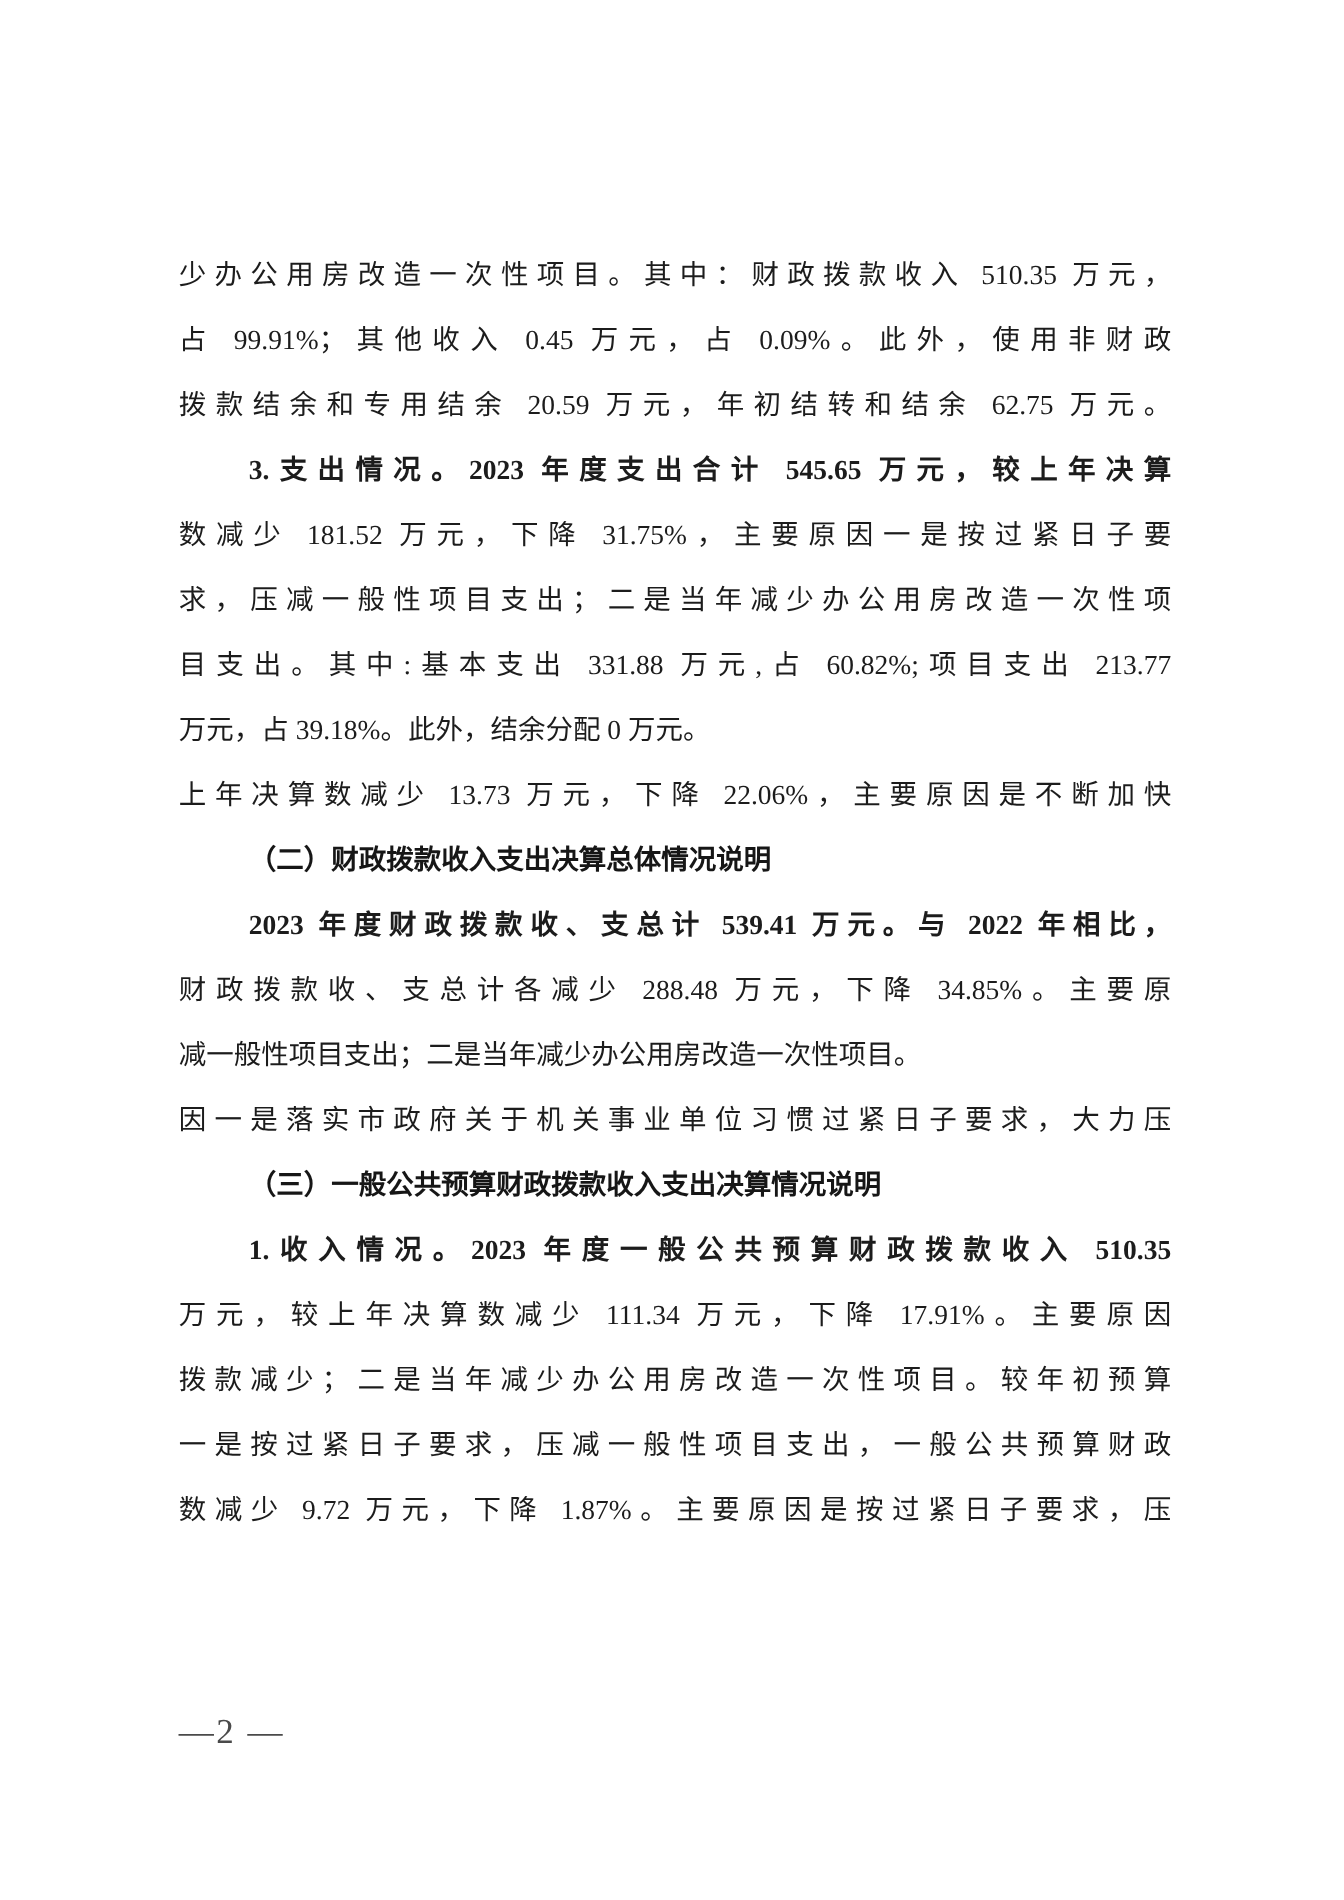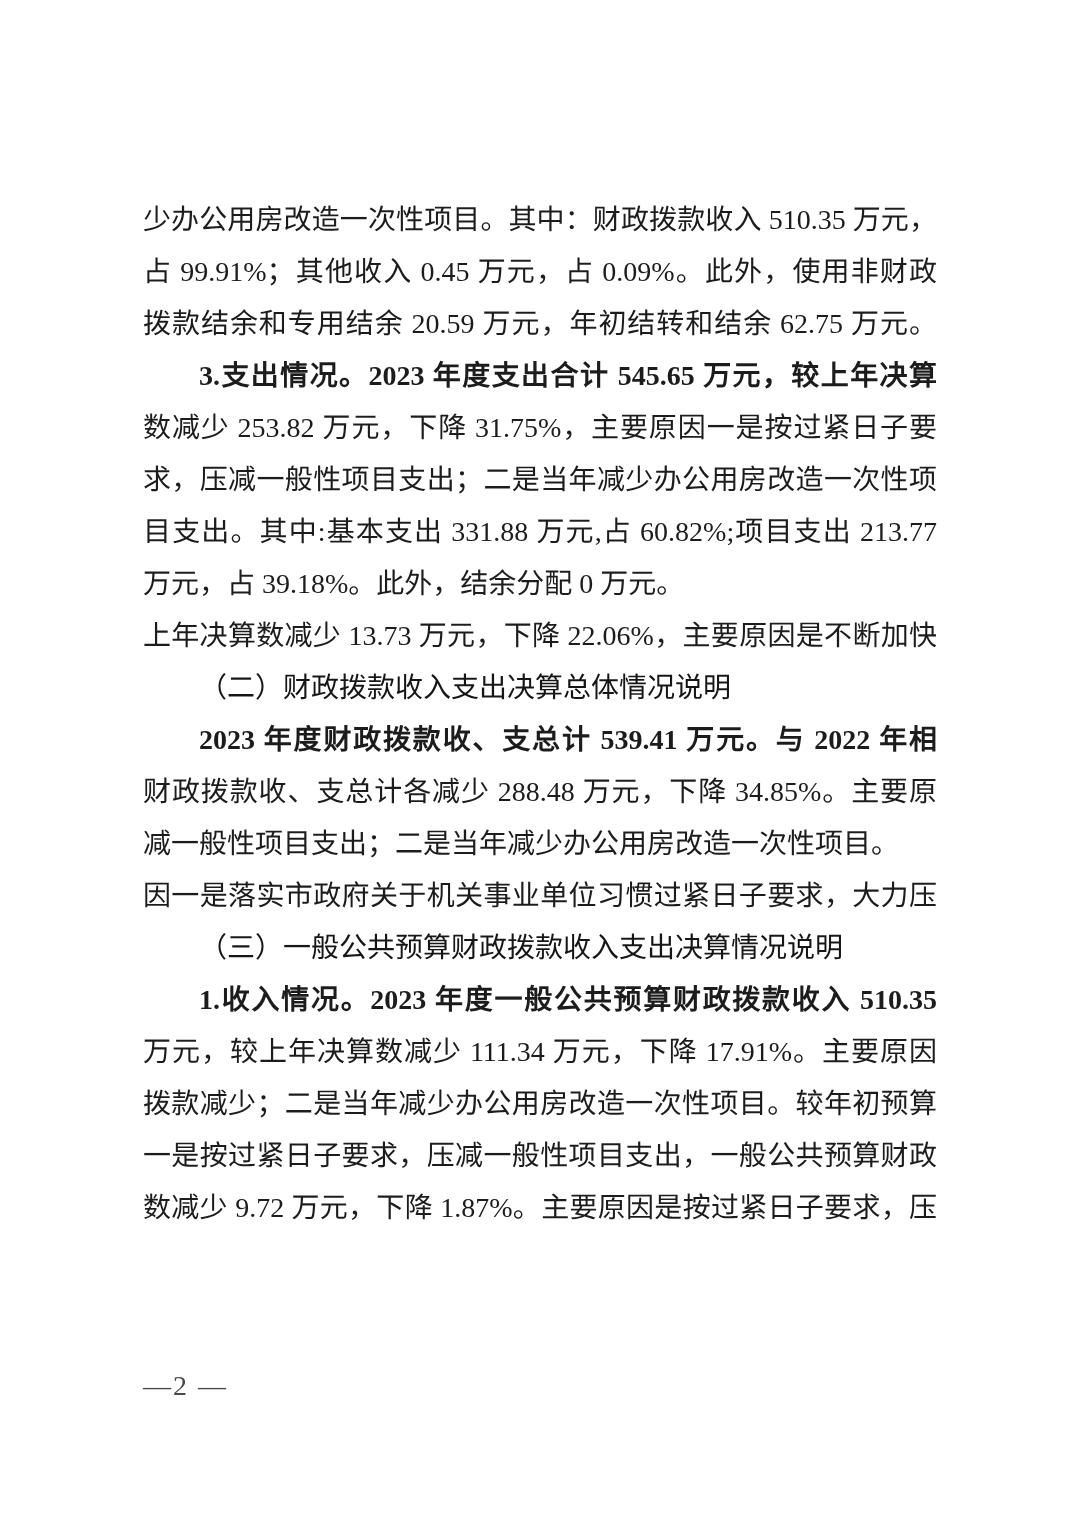--- a/index.html
+++ b/index.html
@@ -19,35 +19,35 @@
     position: absolute;
     left: 143px;
     top: 194px;
     width: 794px;
   }
   .line {
     margin: 0;
     padding: 0;
     height: 52px;
     line-height: 52px;
-    font-size: 28px;
+    font-size: 22px;
     color: #1c1c1c;
     text-align: justify;
     white-space: normal;
     overflow: hidden;
   }
   .line.fill {
     text-align-last: justify;
   }
   .line.indent {
     text-indent: 56px;
     font-weight: bold;
   }
   .line.bold {
-    font-weight: 400;
+    font-weight: 700;
     color: #161616;
   }
   .page-footer {
     position: absolute;
     left: 143px;
     top: 1360px;
     height: 52px;
     line-height: 52px;
   }
   .page-number {
@@ -58,21 +58,21 @@
 </style>
 </head>
 <body>
 
 <div class="page">
   <main class="content" id="document-body">
       <p class="line fill">少办公用房改造一次性项目。其中：财政拨款收入 510.35 万元，</p>
       <p class="line fill">占 99.91%；其他收入 0.45 万元，占 0.09%。此外，使用非财政</p>
       <p class="line fill">拨款结余和专用结余 20.59 万元，年初结转和结余 62.75 万元。</p>
       <p class="line indent fill">3.支出情况。2023 年度支出合计 545.65 万元，较上年决算</p>
-      <p class="line fill">数减少 253.82 万元，下降 31.75%，主要原因一是按过紧日子要</p>
+      <p class="line fill">数减少 181.52 万元，下降 31.75%，主要原因一是按过紧日子要</p>
       <p class="line fill">求，压减一般性项目支出；二是当年减少办公用房改造一次性项</p>
       <p class="line fill">目支出。其中:基本支出 331.88 万元,占 60.82%;项目支出 213.77</p>
       <p class="line">万元，占 39.18%。此外，结余分配 0 万元。</p>
       <p class="line fill">上年决算数减少 13.73 万元，下降 22.06%，主要原因是不断加快</p>
       <p class="line indent bold">（二）财政拨款收入支出决算总体情况说明</p>
       <p class="line indent fill">2023 年度财政拨款收、支总计 539.41 万元。与 2022 年相比，</p>
       <p class="line fill">财政拨款收、支总计各减少 288.48 万元，下降 34.85%。主要原</p>
       <p class="line">减一般性项目支出；二是当年减少办公用房改造一次性项目。</p>
       <p class="line fill">因一是落实市政府关于机关事业单位习惯过紧日子要求，大力压</p>
       <p class="line indent bold">（三）一般公共预算财政拨款收入支出决算情况说明</p>

